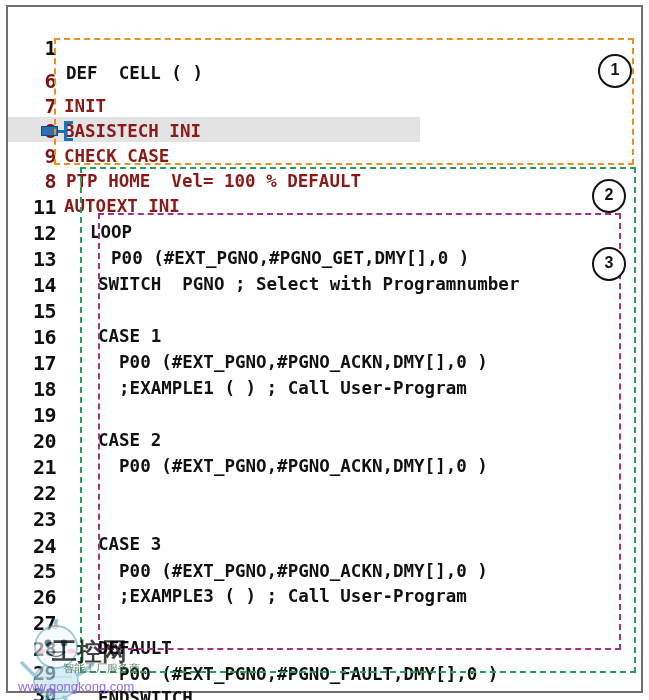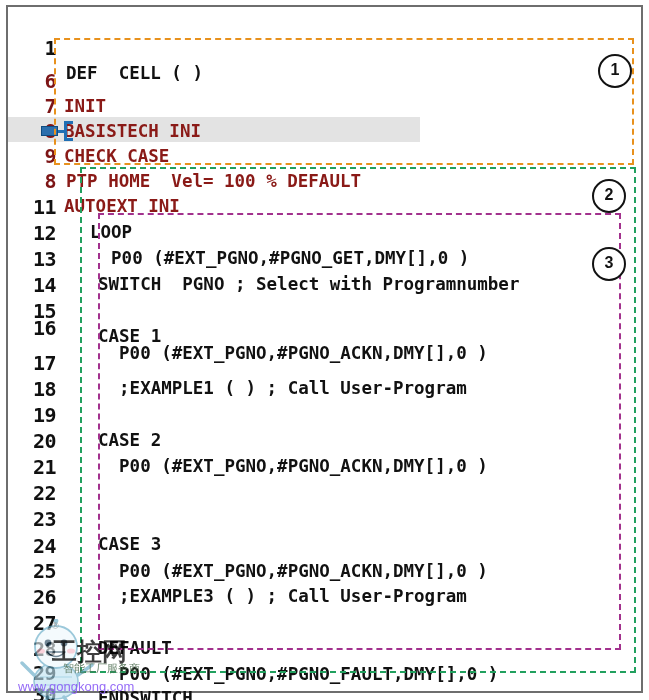--- a/index.html
+++ b/index.html
@@ -249,21 +249,21 @@
       <div class="code-line" style="top:241px;">
         <span class="line-number">14</span>
         <span class="line-text" style="left:90px;"></span>
       </div>
 
       <div class="code-line" style="top:267px;">
         <span class="line-number">15</span>
         <span class="line-text" style="left:90px;">CASE 1</span>
       </div>
 
-      <div class="code-line" style="top:284px;">
+      <div class="code-line" style="top:293px;">
         <span class="line-number">16</span>
         <span class="line-text" style="left:90px;">  P00 (#EXT_PGNO,#PGNO_ACKN,DMY[],0 )</span>
       </div>
 
       <div class="code-line" style="top:319px;">
         <span class="line-number">17</span>
         <span class="line-text" style="left:90px;">  ;EXAMPLE1 ( ) ; Call User-Program</span>
       </div>
 
       <div class="code-line" style="top:345px;">

